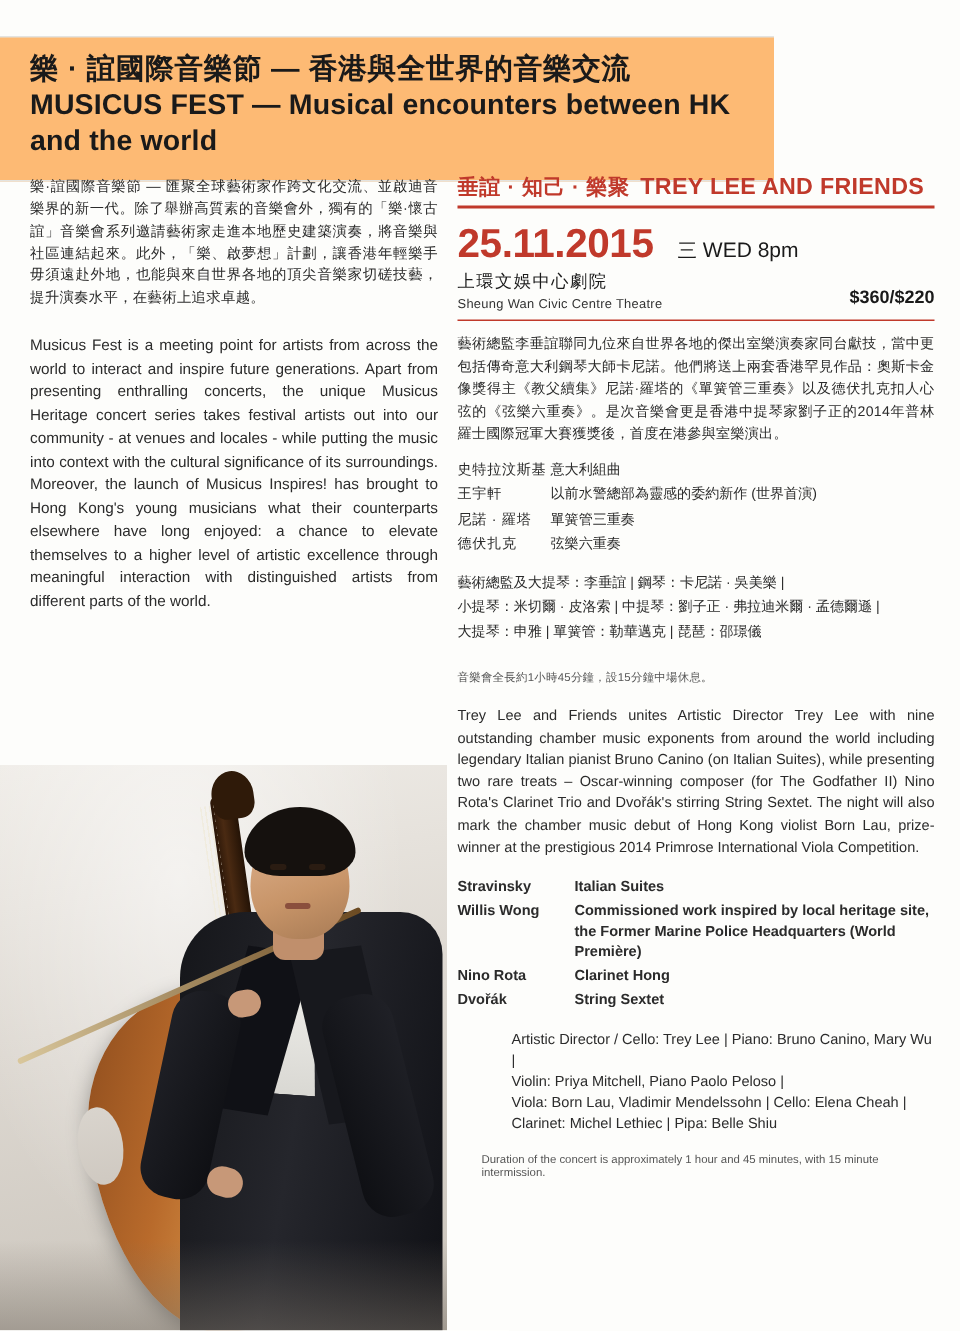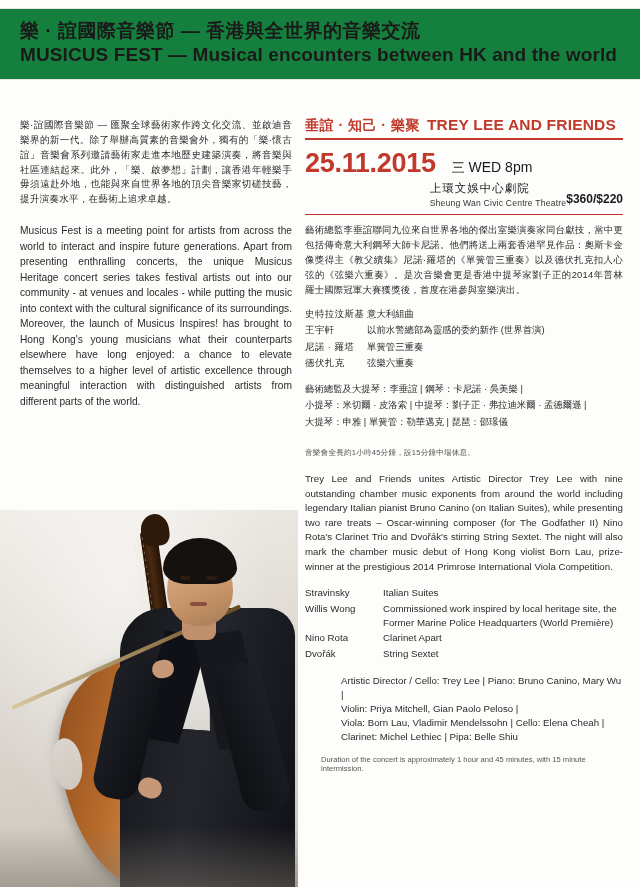--- a/index.html
+++ b/index.html
@@ -15,24 +15,24 @@
     position: relative;
     width: 640px;
     height: 887px;
     background: #fdfdfb;
     overflow: hidden;
   }
   
   .header {
     position: absolute;
     left: 0;
-    top: 8px;
-    width: 640px;
+    top: 24px;
+    width: 516px;
     padding: 10px 0 12px 0;
-    background: #15803d;
+    background: #fdba74;
     border-top: 1px solid #e3e3e0;
     border-bottom: 1px solid #e3e3e0;
   }
   .header-line1 {
     font-size: 19px;
     font-weight: bold;
     color: #1a1a1a;
     letter-spacing: 0.5px;
     padding-left: 20px;
     line-height: 1.25;
@@ -109,21 +109,21 @@
     font-size: 14px;
     color: #1a1a1a;
     font-weight: normal;
     text-align: center;
   }
   .date-right .weekday-zh {
     font-size: 13px;
   }
   .venue-row {
     display: flex;
-    justify-content: flex-end;
+    justify-content: space-between;
     align-items: flex-end;
     margin-top: 2px;
   }
   .venue-zh {
     font-size: 11.5px;
     color: #1a1a1a;
     letter-spacing: 1px;
   }
   .venue-en {
     font-size: 8.6px;
@@ -188,20 +188,21 @@
   }
   .prog-list-en {
     margin-top: 12px;
     font-size: 9.7px;
     line-height: 1.42;
     color: #2b2b2b;
   }
   .prog-row-en {
     display: flex;
     margin-bottom: 2px;
+    font-weight: bold;
   }
   .prog-comp-en {
     width: 78px;
     flex: none;
   }
   .prog-work-en {
     flex: 1;
   }
   .credits-en {
     margin-top: 13px;
@@ -517,31 +518,31 @@
       <div class="prog-row-en">
         <span class="prog-comp-en">Stravinsky</span>
         <span class="prog-work-en">Italian Suites</span>
       </div>
       <div class="prog-row-en">
         <span class="prog-comp-en">Willis Wong</span>
         <span class="prog-work-en">Commissioned work inspired by local heritage site, the Former Marine Police Headquarters (World Première)</span>
       </div>
       <div class="prog-row-en">
         <span class="prog-comp-en">Nino Rota</span>
-        <span class="prog-work-en">Clarinet Apart</span>
+        <span class="prog-work-en">Clarinet Hong</span>
       </div>
       <div class="prog-row-en">
         <span class="prog-comp-en">Dvořák</span>
         <span class="prog-work-en">String Sextet</span>
       </div>
     </div>
 
     <div class="credits-en">
       <div>Artistic Director / Cello: Trey Lee | Piano: Bruno Canino, Mary Wu |</div>
-      <div>Violin: Priya Mitchell, Gian Paolo Peloso |</div>
+      <div>Violin: Priya Mitchell, Piano Paolo Peloso |</div>
       <div>Viola: Born Lau, Vladimir Mendelssohn | Cello: Elena Cheah |</div>
       <div>Clarinet: Michel Lethiec | Pipa: Belle Shiu</div>
     </div>
 
     <div class="duration-en">Duration of the concert is approximately 1 hour and 45 minutes, with 15 minute intermission.</div>
   </div>
 
   <div class="photo">
     <div class="bg-wash"></div>
     <div class="cello-body"></div>

